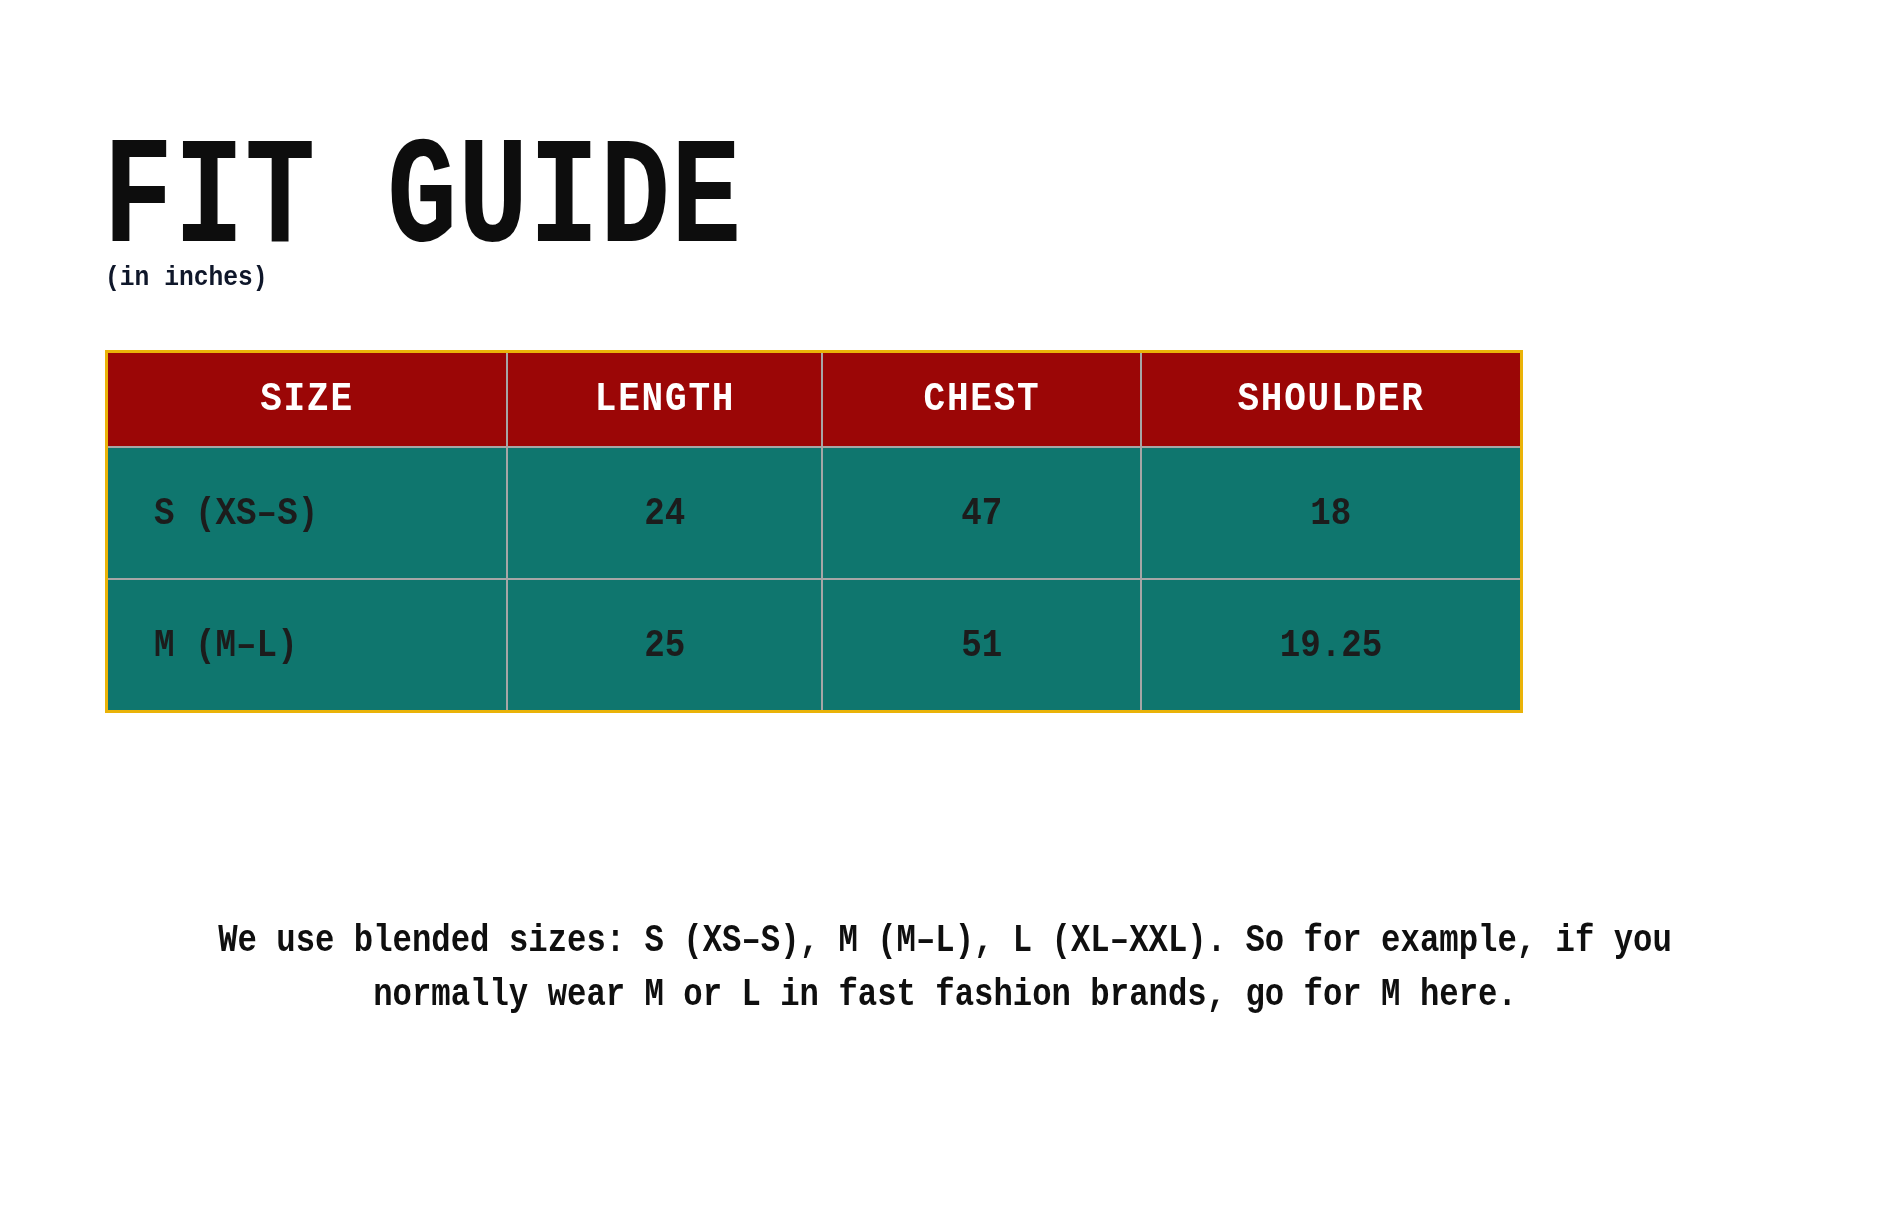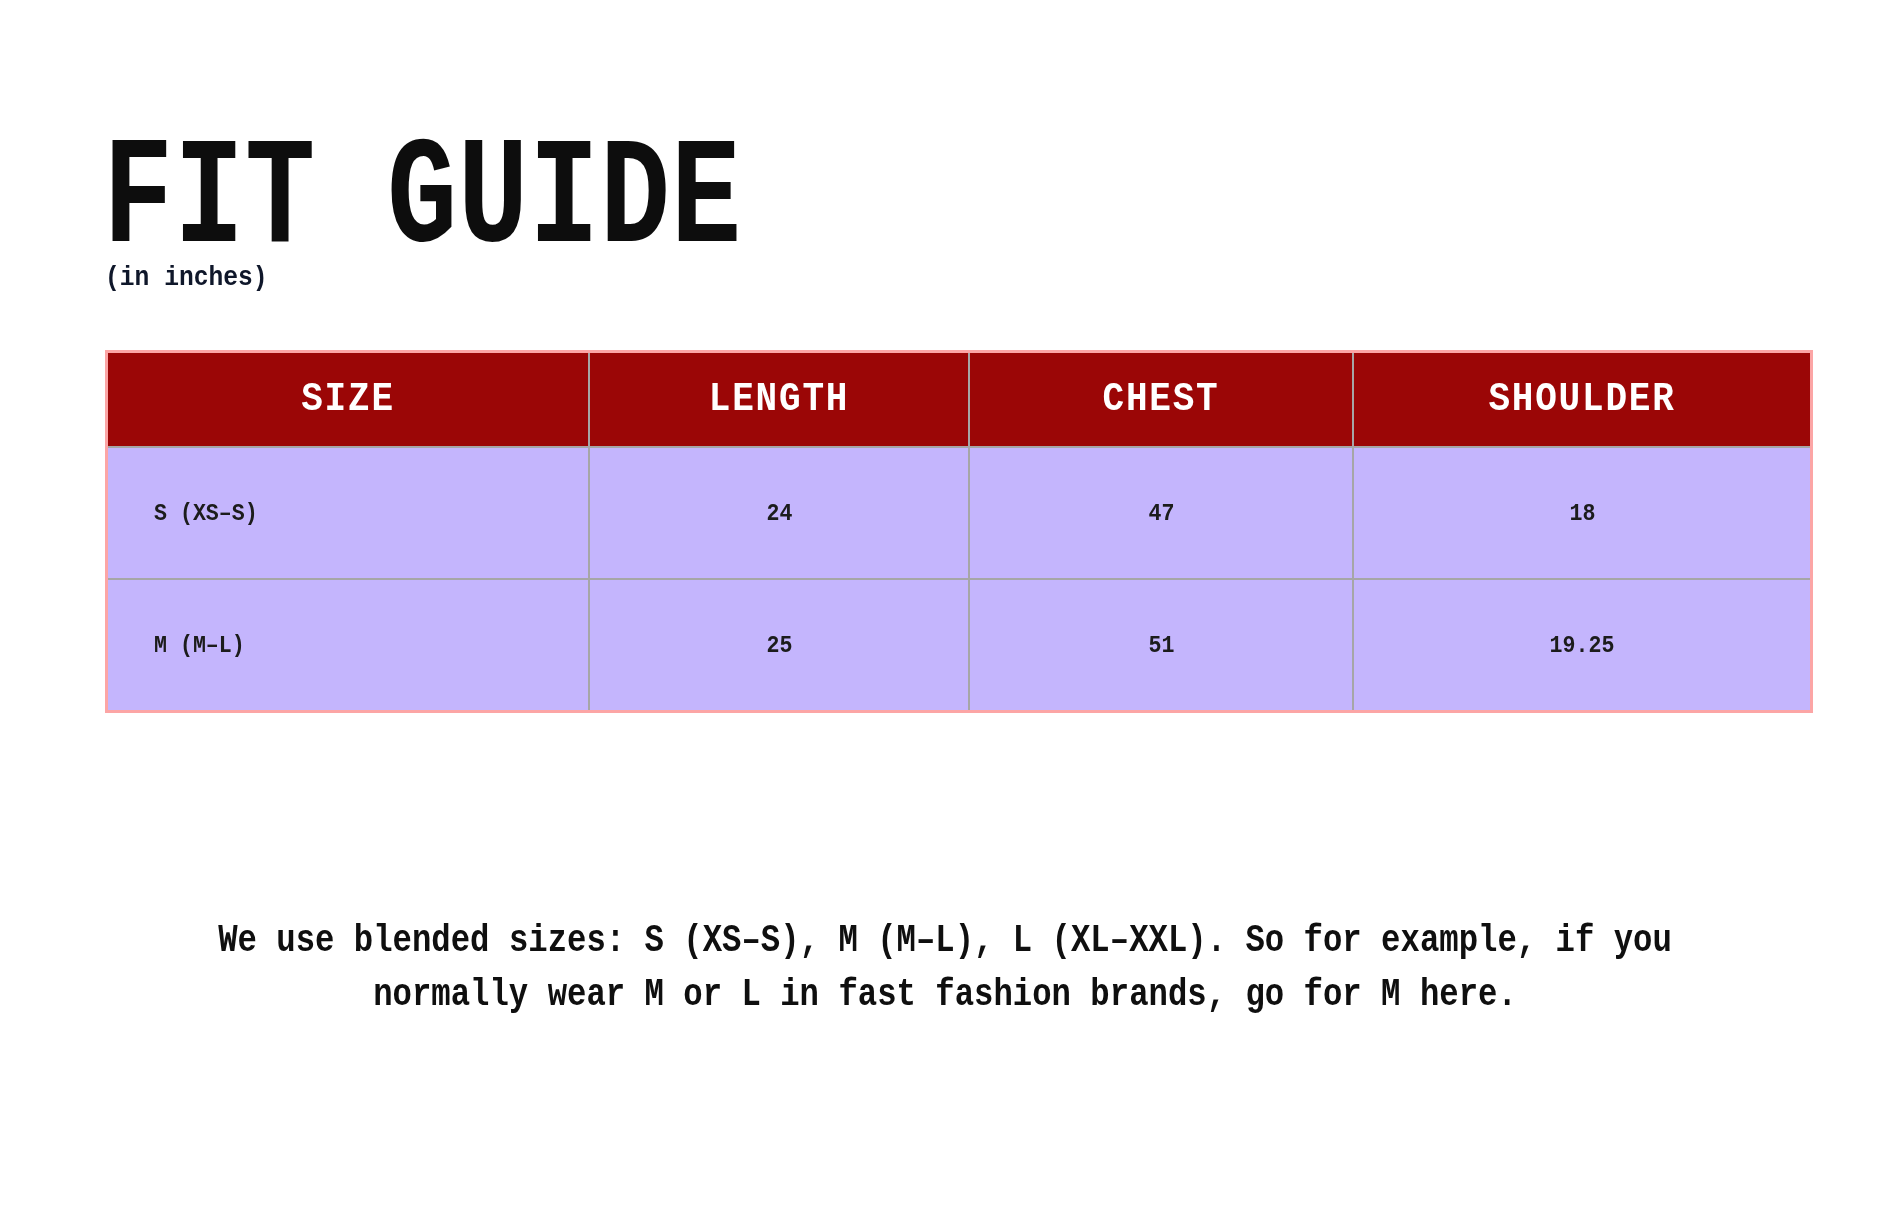--- a/index.html
+++ b/index.html
@@ -46,43 +46,43 @@
     display: inline-block;
     transform: scaleX(0.88);
     transform-origin: left top;
   }
 
   
   table.fit-table {
     position: absolute;
     left: 105px;
     top: 350px;
-    width: 1708px;
+    width: 1418px;
     border-collapse: collapse;
     table-layout: fixed;
-    border: 3px solid #fca5a5;
+    border: 3px solid #eab308;
   }
   table.fit-table th,
   table.fit-table td {
     border: 2px solid #a6a6a6;
   }
   table.fit-table th {
     background: #9b0606;
     color: #ffffff;
     height: 91px;
     font-size: 40px;
     font-weight: bold;
     letter-spacing: 2px;
     text-align: center;
     vertical-align: middle;
   }
   table.fit-table td {
-    background: #c4b5fd;
+    background: #0f766e;
     height: 128px;
-    font-size: 24px;
+    font-size: 38px;
     font-weight: bold;
     color: #1c1c1c;
     text-align: center;
     vertical-align: middle;
   }
   table.fit-table td.size-col {
     text-align: left;
     padding-left: 46px;
   }
   .cell-squeeze {

